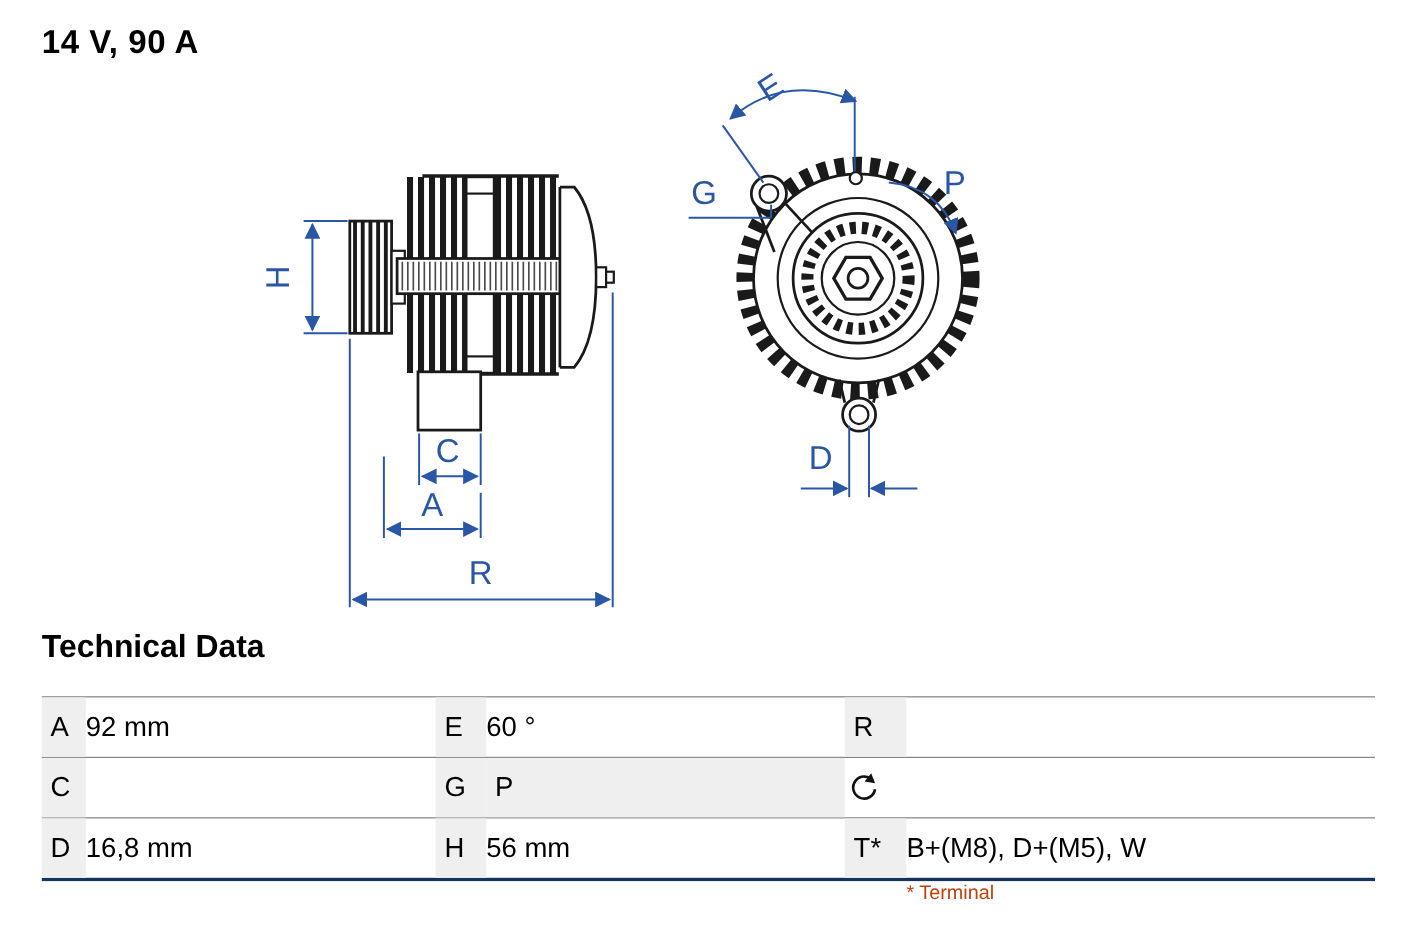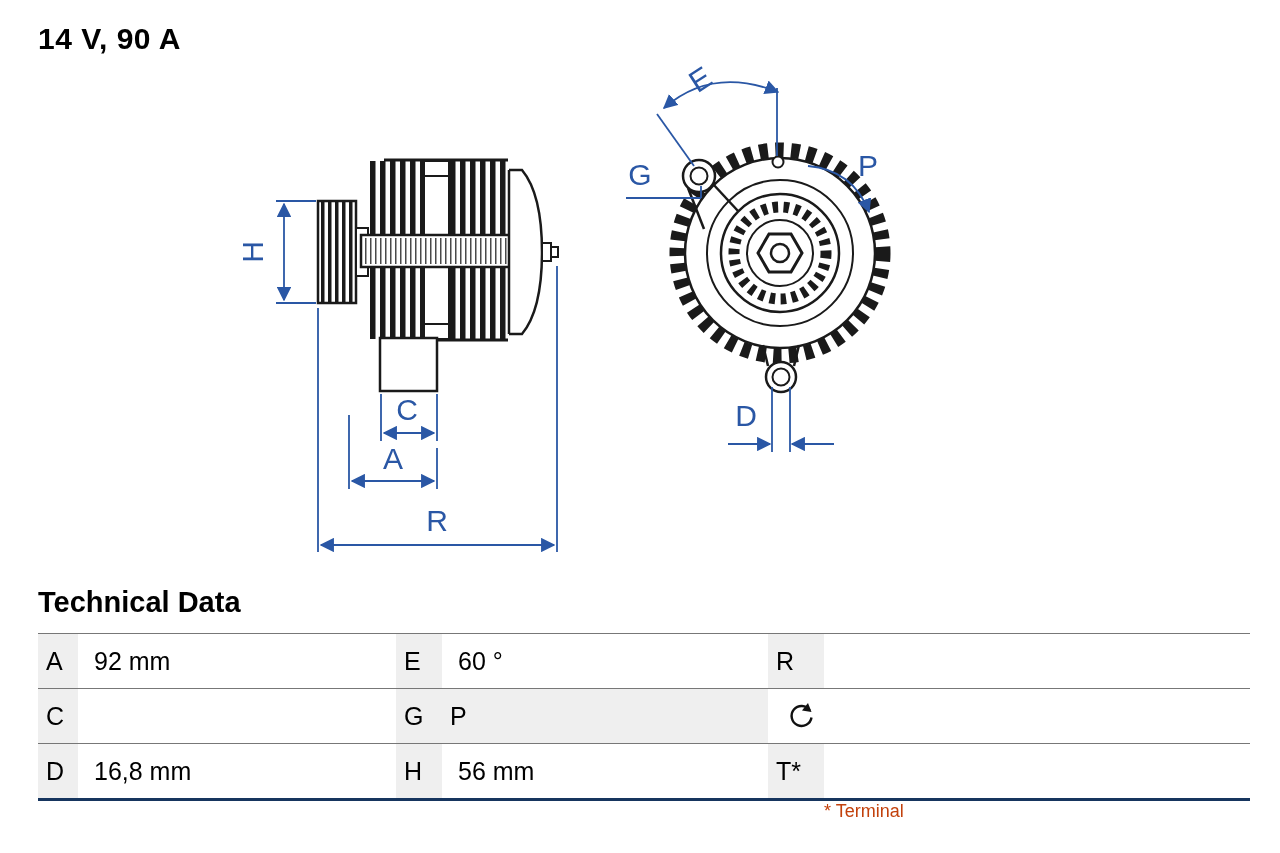--- a/index.html
+++ b/index.html
@@ -6,34 +6,34 @@
   body{
     width:1280px;height:853px;background:#ffffff;position:relative;overflow:hidden;
     font-family:"Liberation Sans",sans-serif;color:#111;
   }
   .page-title{
     position:absolute;left:38px;top:22px;font-size:30px;font-weight:700;color:#000;
     letter-spacing:.5px;
   }
   svg.drawing{position:absolute;left:0;top:0;}
   .section-heading{
-    position:absolute;left:38px;top:586px;font-size:29px;font-weight:700;color:#000;
+    position:absolute;left:38px;top:572px;font-size:29px;font-weight:700;color:#000;
   }
   .data-table{
     position:absolute;left:38px;top:633px;width:1212px;
     border-top:1.5px solid #777;border-bottom:3.5px solid #16355e;
   }
   .trow{
     display:grid;grid-template-columns:40px 318px 46px 326px 56px 1fr;
     height:54px;border-bottom:1.5px solid #777;
   }
   .trow:last-child{border-bottom:none;}
   .cell{display:flex;align-items:center;font-size:25px;color:#000;}
   .cell.key{background:#efefef;padding-left:8px;}
-  .cell.val{padding-left:16px;}
+  .cell.val{padding-left:0;}
   .rot-icon{margin-left:2px;}
   .footnote{
     position:absolute;left:824px;top:801px;font-size:18px;color:#c2410c;
   }
 </style>
 </head>
 <body>
 
 <div class="page-title">14 V, 90 A</div>
 
@@ -184,16 +184,17 @@
       </svg>
       <span></span>
     </div>
   </div>
   <div class="trow">
     <div class="cell key">D</div>
     <div class="cell val">16,8 mm</div>
     <div class="cell key">H</div>
     <div class="cell val">56 mm</div>
     <div class="cell key">T*</div>
+    <div class="cell val">B+(M8), D+(M5), W</div>
   </div>
 </div>
 
 <div class="footnote">* Terminal</div>
 
 </body></html>

